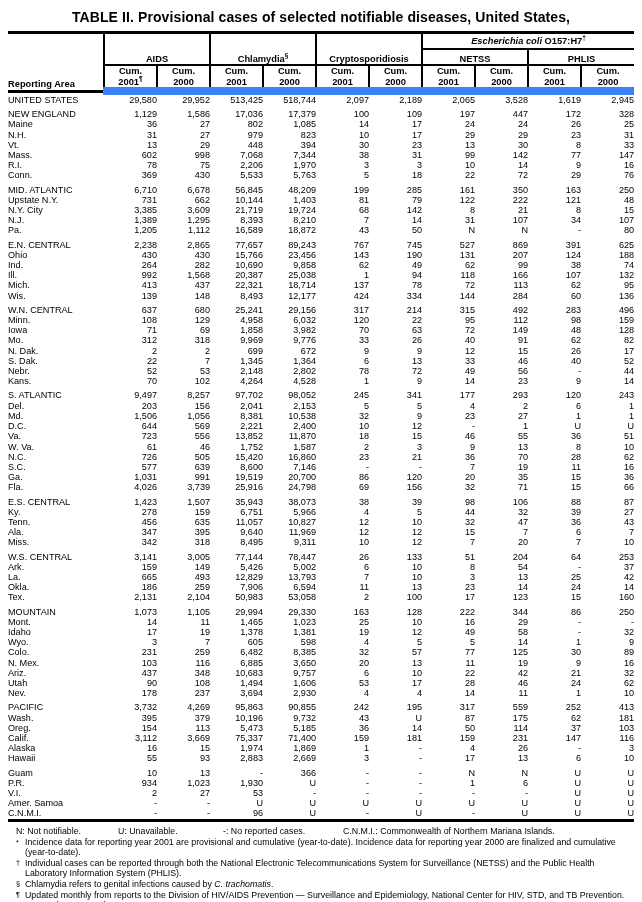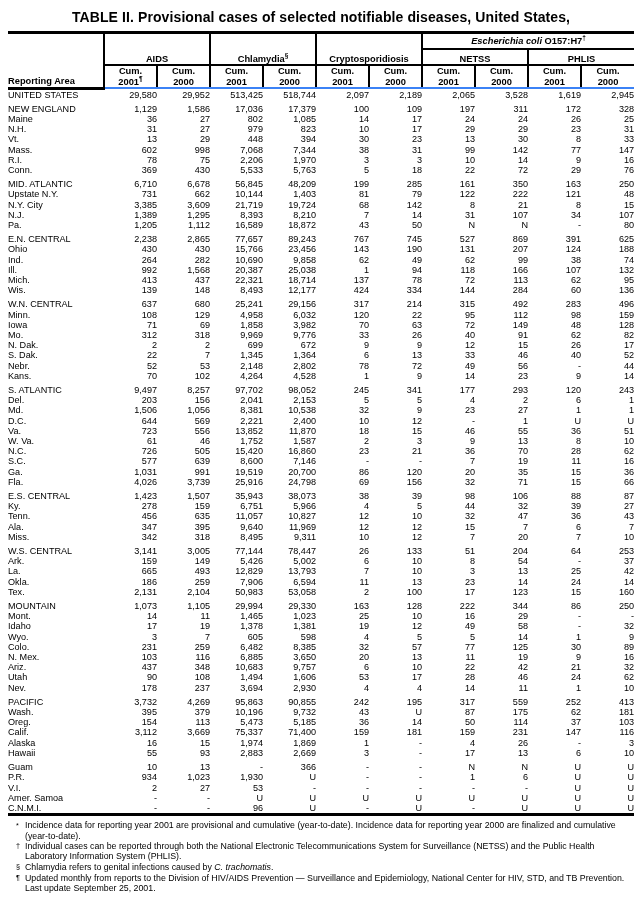--- a/index.html
+++ b/index.html
@@ -13,21 +13,21 @@
   table.dt th,table.dt td{padding:0;}
 
   
   thead th{font-weight:bold;font-size:9.3px;line-height:10.5px;}
   th.area-h{text-align:left;vertical-align:bottom;padding:0 0 3px 2px;border-right:2px solid #000;border-bottom:3px solid #000;}
   th.grp{text-align:center;vertical-align:bottom;padding-bottom:2px;border-bottom:2px solid #000;}
   th.vr{border-right:2px solid #000;margin-top:16px;}
   th.ecoli{text-align:center;vertical-align:middle;border-bottom:2px solid #000;height:14px;}
   th.ecoli i{}
   tr.r2 th{height:14px;}
-  th.cum{text-align:center;vertical-align:middle;border-bottom:2px solid #3b82f6;padding:3px 0 3px 0;}
+  th.cum{text-align:center;vertical-align:middle;border-bottom:8px solid #3b82f6;padding:3px 0 3px 0;}
   sup{font-size:6.5px;line-height:0;vertical-align:super;}
 
   
   tbody td{font-size:9.1px;line-height:10.2px;vertical-align:bottom;white-space:nowrap;}
   td.area{text-align:left;padding-left:2px;}
   td.num{text-align:right;padding-right:13px;}
   tr.sect td{padding-top:4px;}
 
   
   .footnotes{margin:4px 8px 0 8px;font-size:8.8px;line-height:10.4px;}
@@ -135,21 +135,21 @@
         </tr>
         <tr class="region sect">
           <td class="area">NEW ENGLAND</td>
           <td class="num">1,129</td>
           <td class="num">1,586</td>
           <td class="num">17,036</td>
           <td class="num">17,379</td>
           <td class="num">100</td>
           <td class="num">109</td>
           <td class="num">197</td>
-          <td class="num">311</td>
+          <td class="num">447</td>
           <td class="num">172</td>
           <td class="num">328</td>
         </tr>
         <tr class="state">
           <td class="area">Maine</td>
           <td class="num">36</td>
           <td class="num">27</td>
           <td class="num">802</td>
           <td class="num">1,085</td>
           <td class="num">14</td>
@@ -988,20 +988,26 @@
           <td class="num">U</td>
           <td class="num">-</td>
           <td class="num">U</td>
           <td class="num">U</td>
           <td class="num">U</td>
         </tr>
       </tbody>
   </table>
 
   <div class="footnotes">
+    <div class="legend" id="legend-row">
+        <span class="l0">N: Not notifiable.</span>
+        <span class="l1">U: Unavailable.</span>
+        <span class="l2">-: No reported cases.</span>
+        <span class="l3">C.N.M.I.: Commonwealth of Northern Mariana Islands.</span>
+      </div>
     <div id="footnote-list">
         <div class="fn">
           <span class="fn-marker">*</span>
           <span class="fn-text">Incidence data for reporting year 2001 are provisional and cumulative (year-to-date). Incidence data for reporting year 2000 are finalized and cumulative (year-to-date).</span>
         </div>
         <div class="fn">
           <span class="fn-marker">†</span>
           <span class="fn-text">Individual cases can be reported through both the National Electronic Telecommunications System for Surveillance (NETSS) and the Public Health Laboratory Information System (PHLIS).</span>
         </div>
         <div class="fn">

